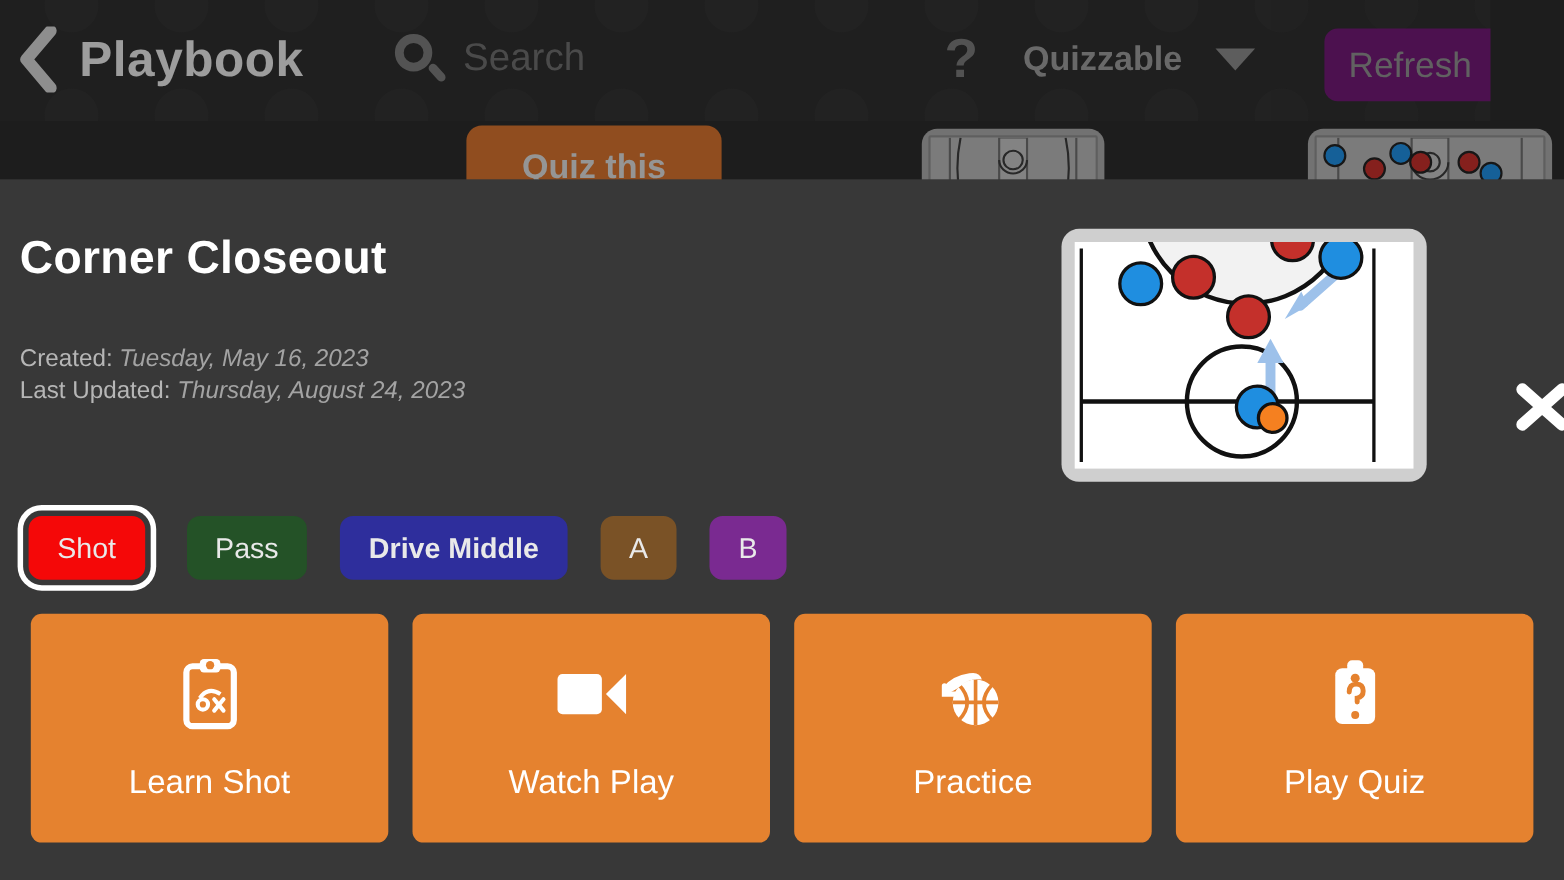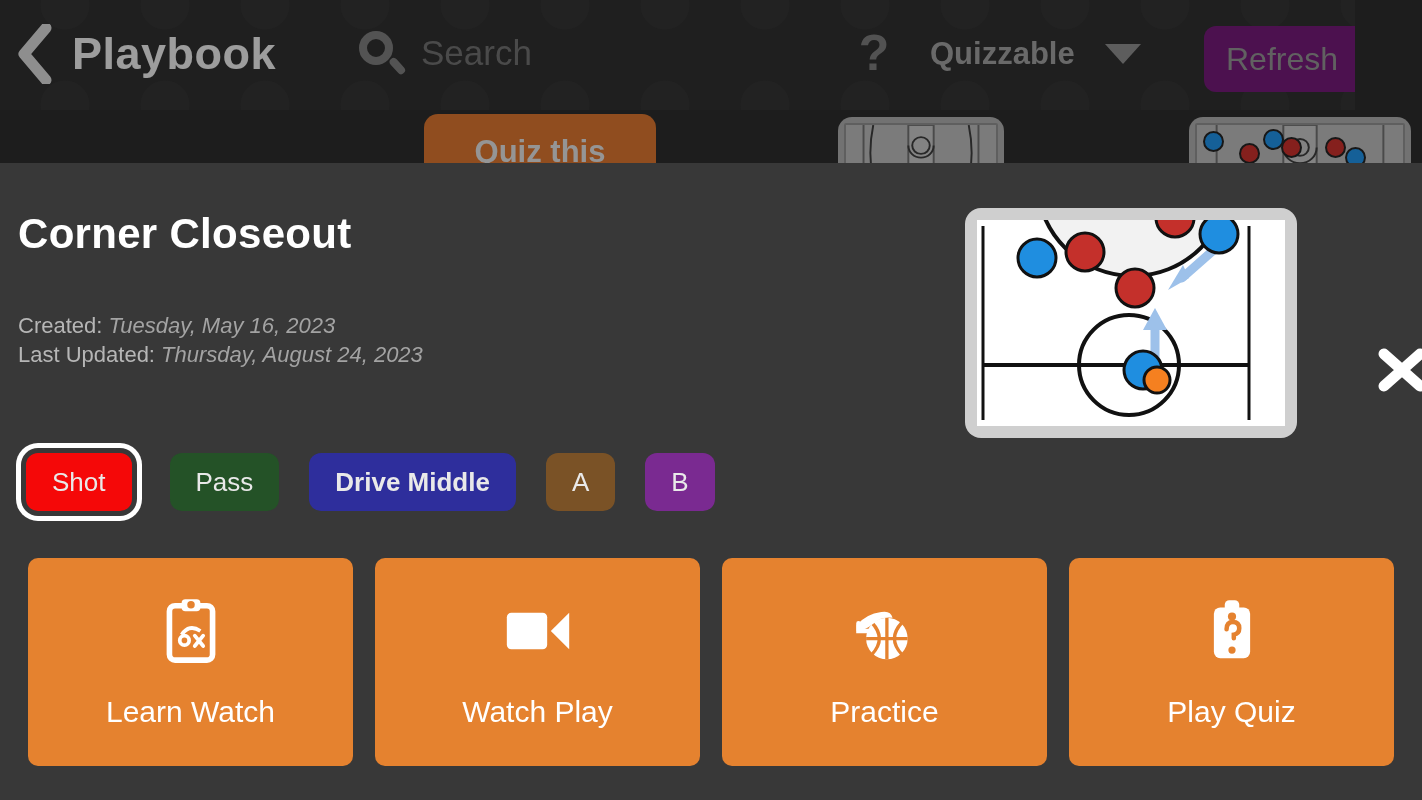--- a/index.html
+++ b/index.html
@@ -131,21 +131,21 @@
   #court-preview svg{ display:block; width:100%; height:100%; }
 
   
   #tag-row{ position:absolute; left:18px; top:290px; display:flex; align-items:center; gap:30px; }
   .tag-chip{
     height:58px; border-radius:12px; display:flex; align-items:center; justify-content:center;
     padding:0 26px; font-size:26px; color:#e9e9e9; cursor:pointer; white-space:nowrap;
   }
   .tag-chip.selected{
     box-shadow:0 0 0 5px #383838, 0 0 0 10px #ffffff;
-    margin:0 8px;
+    margin:16px 8px;
   }
 
   
   #action-row{
     position:absolute; left:28px; top:395px; width:1366px; height:208px;
     display:flex; gap:22px;
   }
   .action-button{
     flex:1; background:#e5822f; border-radius:10px;
     display:flex; flex-direction:column; align-items:center; justify-content:center;
@@ -311,21 +311,21 @@
       <span class="action-icon">
         <svg viewBox="0 0 64 72" width="60" height="68" aria-hidden="true">
           <rect x="9" y="9" width="46" height="58" rx="6" fill="none" stroke="#fff" stroke-width="6"></rect>
           <rect x="22" y="2" width="20" height="13" rx="4" fill="#fff"></rect>
           <circle cx="32" cy="8" r="4" fill="#e5822f"></circle>
           <path d="M22 40 q8 -12 20 -4" fill="none" stroke="#fff" stroke-width="4"></path>
           <circle cx="25" cy="46" r="5" fill="none" stroke="#fff" stroke-width="4"></circle>
           <path d="M36 41 L45 52 M45 41 L36 52" stroke="#fff" stroke-width="4" stroke-linecap="round"></path>
         </svg>
       </span>
-      <span class="action-label">Learn Watch</span>
+      <span class="action-label">Learn Shot</span>
     </div>
 
     <div class="action-button">
       <span class="action-icon">
         <svg viewBox="0 0 72 52" width="66" height="48" aria-hidden="true">
           <rect x="2" y="6" width="44" height="40" rx="5" fill="#fff"></rect>
           <path d="M50 26 L70 6 L70 46 Z" fill="#fff"></path>
         </svg>
       </span>
       <span class="action-label">Watch Play</span>

